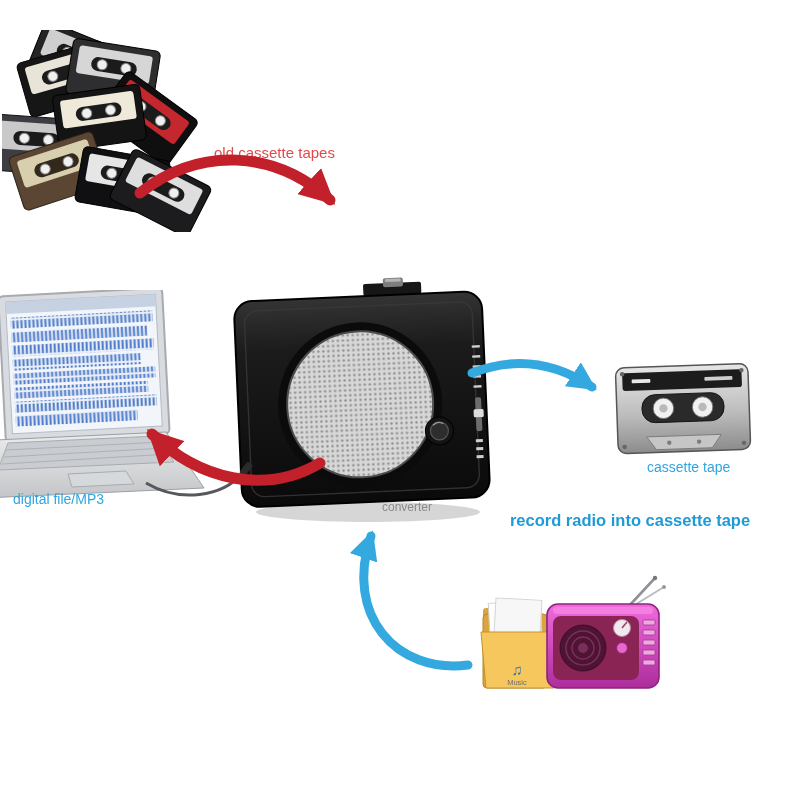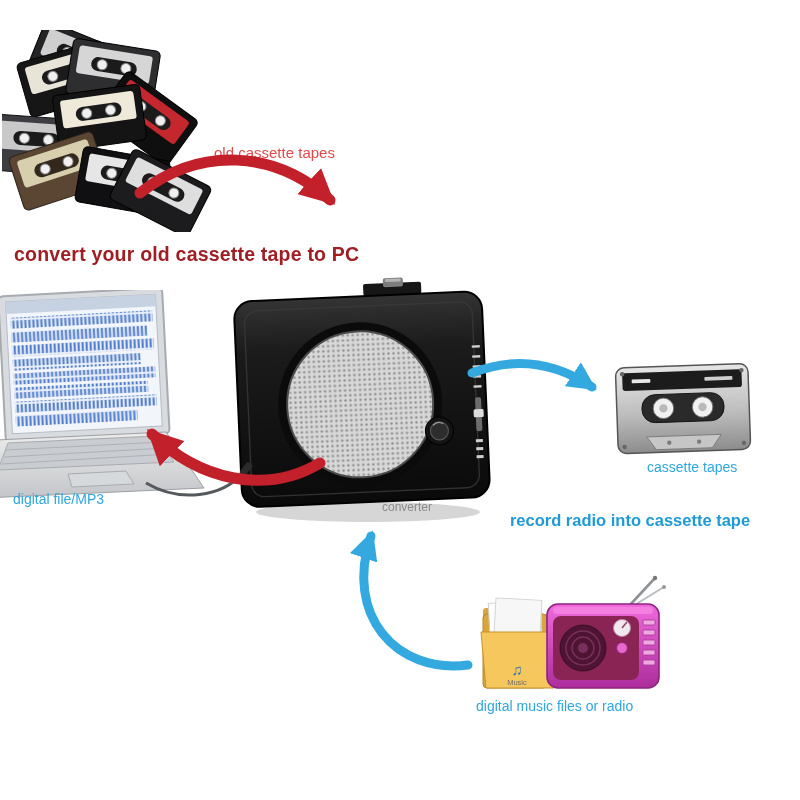--- a/index.html
+++ b/index.html
@@ -264,27 +264,25 @@
       <rect x="-3.5" y="-12" width="7" height="14" rx="1.5" fill="#2b2b2b"></rect>
     </g>
     <path d="M140,193 C200,146 275,150 330,200" class="stroke-red" stroke-width="11" marker-end="url(#ah-red)"></path>
     <path d="M320,463 C265,496 198,479 152,434" class="stroke-red" stroke-width="11" marker-end="url(#ah-red)"></path>
     <path d="M472,373 C513,357 553,361 592,387" class="stroke-blue" stroke-width="9" marker-end="url(#ah-blue)"></path>
     <path d="M468,665 C396,674 344,615 371,536" class="stroke-blue" stroke-width="9" marker-end="url(#ah-blue)"></path>
   </svg>
 
   <div class="label label-red" style="left:214px; top:144px;">old cassette tapes</div>
 
-  <div class="headline">convert your old cassette tape to PC</div>
 
   <div class="label label-blue" style="left:13px; top:491px;">digital file/MP3</div>
 
   <div class="label label-gray" style="left:382px; top:500px;">converter</div>
 
-  <div class="label label-blue" style="left:647px; top:459px; font-size:14px;">cassette tapes</div>
+  <div class="label label-blue" style="left:647px; top:459px; font-size:14px;">cassette tape</div>
 
   <div class="blue-text">
     <div>record radio into cassette tape</div>
   </div>
 
-  <div class="label label-blue" style="left:476px; top:698px;">digital music files or radio</div>
 
 </div>
 
 </body></html>

